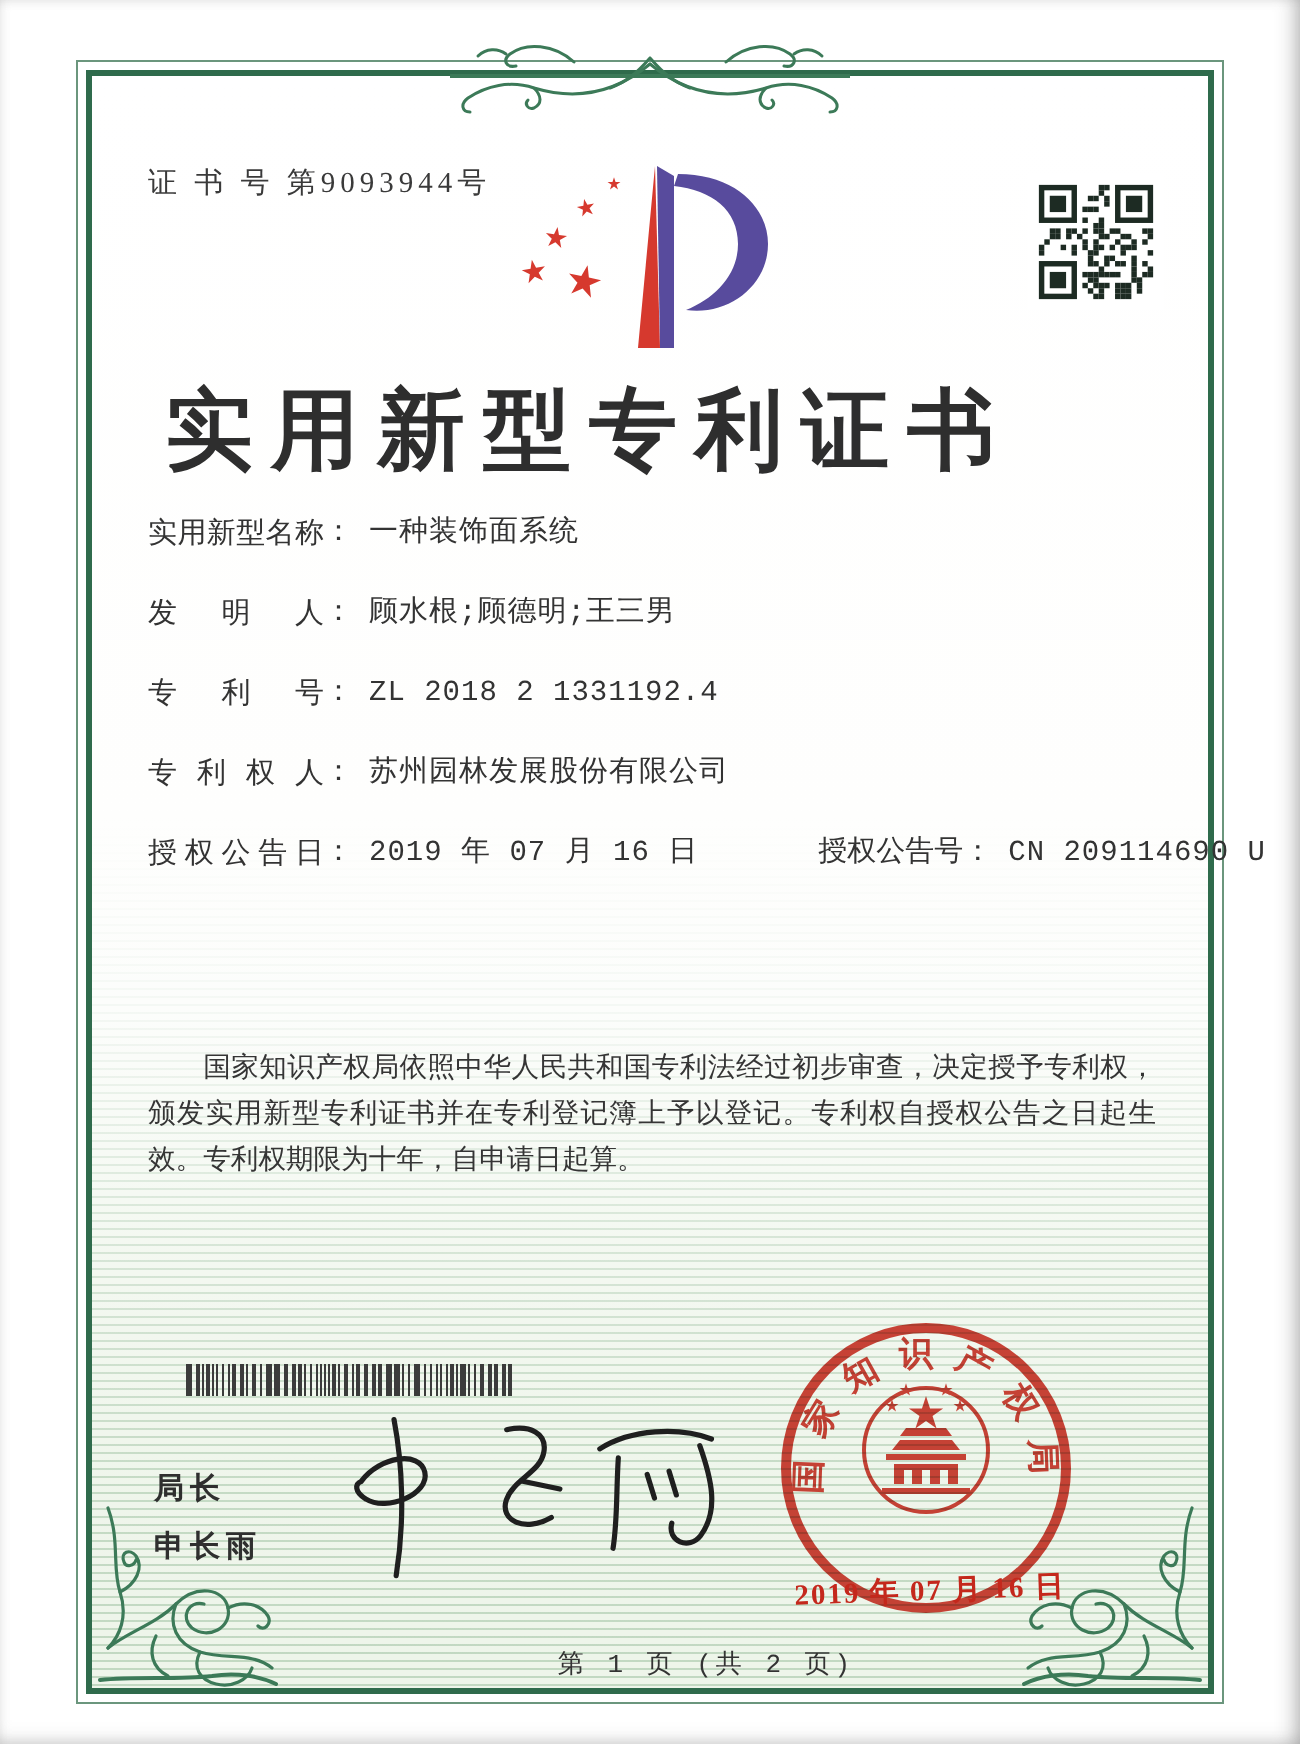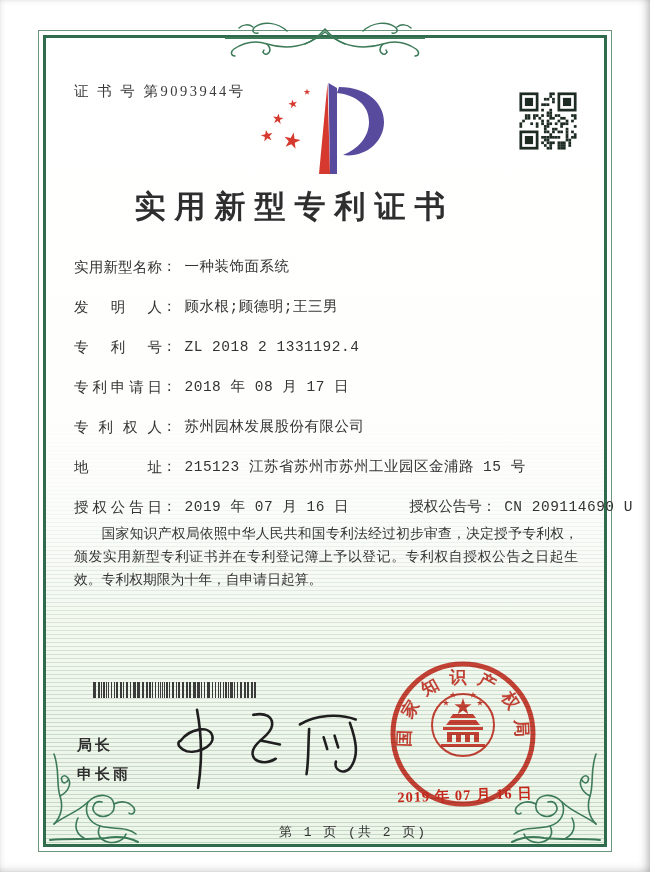--- a/index.html
+++ b/index.html
@@ -18,21 +18,21 @@
       #eef5ea;
   }
   .ornament-top{position:absolute;left:225px;top:20px;width:200px;height:40px;}
   .corner{position:absolute;top:750px;width:97px;height:97px;}
   .corner.left{left:44px;}
   .corner.right{left:509px;transform:scaleX(-1);}
   
   .cert-no{position:absolute;left:74px;top:82px;font-size:14.5px;letter-spacing:2.5px;color:#3a3a3a;}
   .logo{position:absolute;left:258px;top:78px;width:144px;height:100px;}
   .qr{position:absolute;left:514px;top:87px;width:68px;height:68px;}
-  .title{position:absolute;left:38px;width:513px;top:186px;text-align:center;font-size:31px;font-weight:600;letter-spacing:9px;color:#2e2e2e;}
+  .title{position:absolute;left:38px;width:513px;top:186px;text-align:center;font-size:44px;font-weight:600;letter-spacing:9px;color:#2e2e2e;}
   
   .fields{position:absolute;left:74px;top:255px;width:486px;font-size:14.5px;color:#333;}
   .frow{margin-bottom:16px;line-height:23px;white-space:nowrap;}
   .flabel{display:inline-block;width:88px;text-align:justify;text-align-last:justify;vertical-align:bottom;}
   .fcolon{display:inline-block;margin-right:8px;}
   .fvalue{letter-spacing:.5px;font-family:Liberation Mono, monospace;}
   .split-gap{display:inline-block;width:60px;}
   
   .body-text{position:absolute;left:74px;top:523px;width:504px;font-size:13.8px;line-height:22.8px;text-align:justify;color:#353535;}
   .body-text p{margin:0;text-indent:2em;}
@@ -234,27 +234,21 @@
     <div class="frow">
       <span class="flabel">实用新型名称</span><span class="fcolon">：</span><span class="fvalue">一种装饰面系统</span>
     </div>
     <div class="frow">
       <span class="flabel">发明人</span><span class="fcolon">：</span><span class="fvalue">顾水根;顾德明;王三男</span>
     </div>
     <div class="frow">
       <span class="flabel">专利号</span><span class="fcolon">：</span><span class="fvalue">ZL 2018 2 1331192.4</span>
     </div>
     <div class="frow">
-      <span class="flabel">专利申请日</span><span class="fcolon">：</span><span class="fvalue">2018 年 08 月 17 日</span>
-    </div>
-    <div class="frow">
       <span class="flabel">专利权人</span><span class="fcolon">：</span><span class="fvalue">苏州园林发展股份有限公司</span>
-    </div>
-    <div class="frow">
-      <span class="flabel">地址</span><span class="fcolon">：</span><span class="fvalue">215123 江苏省苏州市苏州工业园区金浦路 15 号</span>
     </div>
     <div class="frow">
       <span class="flabel">授权公告日</span><span class="fcolon">：</span><span class="fvalue">2019 年 07 月 16 日</span><span class="split-gap"></span><span>授权公告号</span><span class="fcolon">：</span><span class="fvalue">CN 209114690 U</span>
     </div>
   </div>
 
   <div class="body-text">
     <p>国家知识产权局依照中华人民共和国专利法经过初步审查，决定授予专利权，颁发实用新型专利证书并在专利登记簿上予以登记。专利权自授权公告之日起生效。专利权期限为十年，自申请日起算。</p>
   </div>
 

